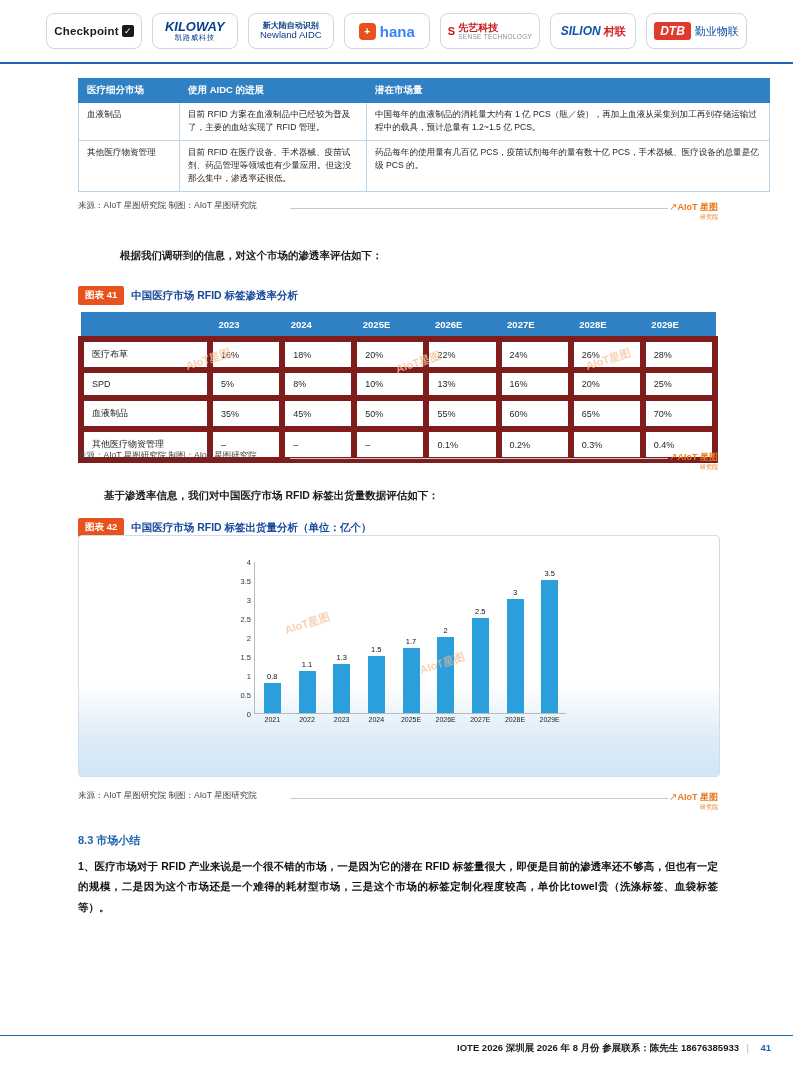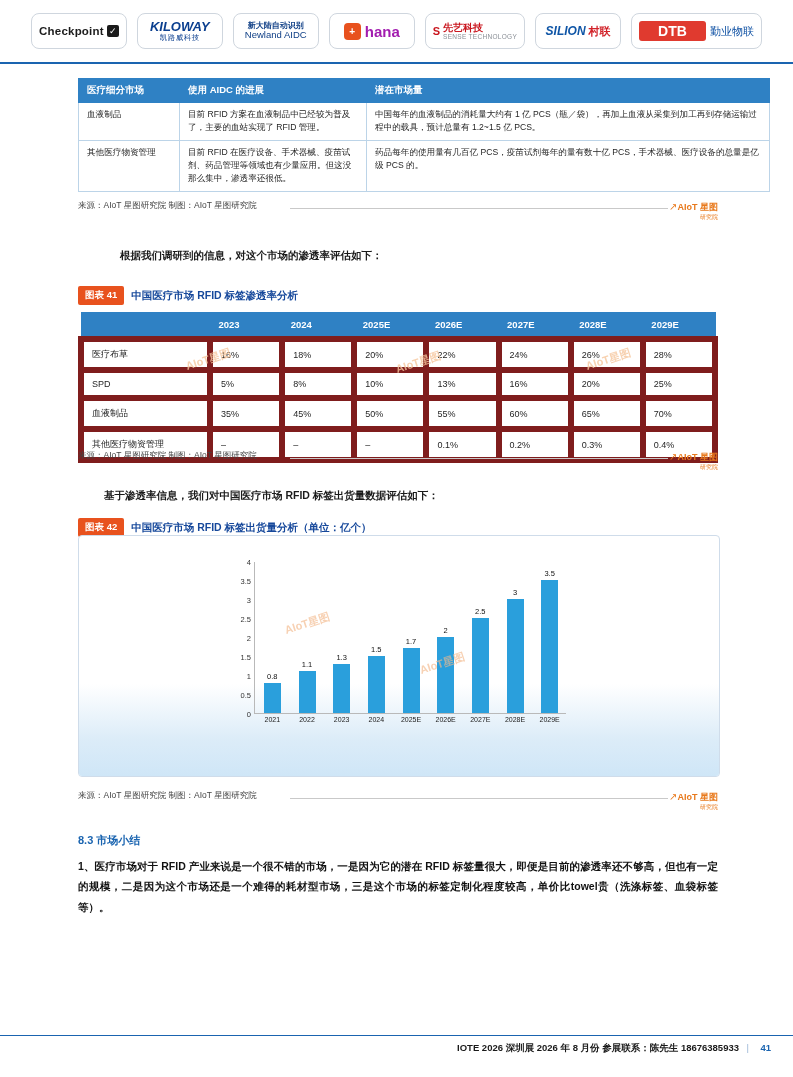--- a/index.html
+++ b/index.html
@@ -31,28 +31,28 @@
   .logo-txt{font-size:11px; font-weight:bold; letter-spacing:.2px; white-space:nowrap;}
   .lg-checkpoint{color:#1b1b1b; font-size:11.5px;}
   .cp-sq{display:inline-block;width:12px;height:12px;background:#1a1a1a;color:#fff;font-size:9px;line-height:12px;text-align:center;margin-left:3px;border-radius:2px;}
   .lg-kiloway-top{color:#0b3f8f; font-size:13px; font-weight:bold; font-style:italic;}
   .lg-kiloway-sub{color:#0b3f8f; font-size:7.5px; letter-spacing:.5px;}
   .kiloway-wrap{display:flex;flex-direction:column;align-items:center;line-height:1.05;}
   .nw-top{color:#0f3f86;font-size:8px;font-weight:bold;}
   .nw-bot{color:#0f3f86;font-size:9.5px;font-weight:normal;}
   .hana-ico{width:17px;height:17px;background:#e8511d;border-radius:4px;color:#fff;font-size:10px;
             display:flex;align-items:center;justify-content:center;margin-right:4px;font-weight:bold;}
-  .hana-txt{font-size:15px;color:#a21caf;font-weight:600;}
+  .hana-txt{font-size:15px;color:#3b82f6;font-weight:600;}
   .sense-top{color:#c9161e;font-size:10px;font-weight:bold;}
   .sense-bot{color:#8a8f96;font-size:6.5px;letter-spacing:.3px;}
   .sense-wrap{display:flex;flex-direction:column;align-items:flex-start;line-height:1.1;}
   .sense-mark{color:#c9161e;font-size:11px;font-weight:bold;margin-right:3px;}
   .silion-txt{color:#0f55a6;font-size:12px;font-weight:bold;font-style:italic;}
   .silion-cn{color:#d2232a;font-size:11px;font-weight:bold;margin-left:3px;}
-  .dtb-badge{background:#e03a2f;color:#fff;font-size:14px;font-weight:bold;border-radius:3px;padding:2px 19px;margin-right:4px;}
+  .dtb-badge{background:#e03a2f;color:#fff;font-size:12px;font-weight:bold;border-radius:3px;padding:2px 6px;margin-right:4px;font-style:italic;}
   .dtb-cn{color:#0b4ea2;font-size:11px;font-weight:normal;}
 
   
   table{border-collapse:collapse;}
   .tbl-head-cell{
     background:#2f81c4; color:#fff; font-weight:bold; font-size:9.5px;
     border:1px solid #2f81c4; padding:5px 8px; text-align:left;
   }
   .tbl-cell{
     border:1px solid #bcd4e8; font-size:8.6px; color:#1f1f1f;

